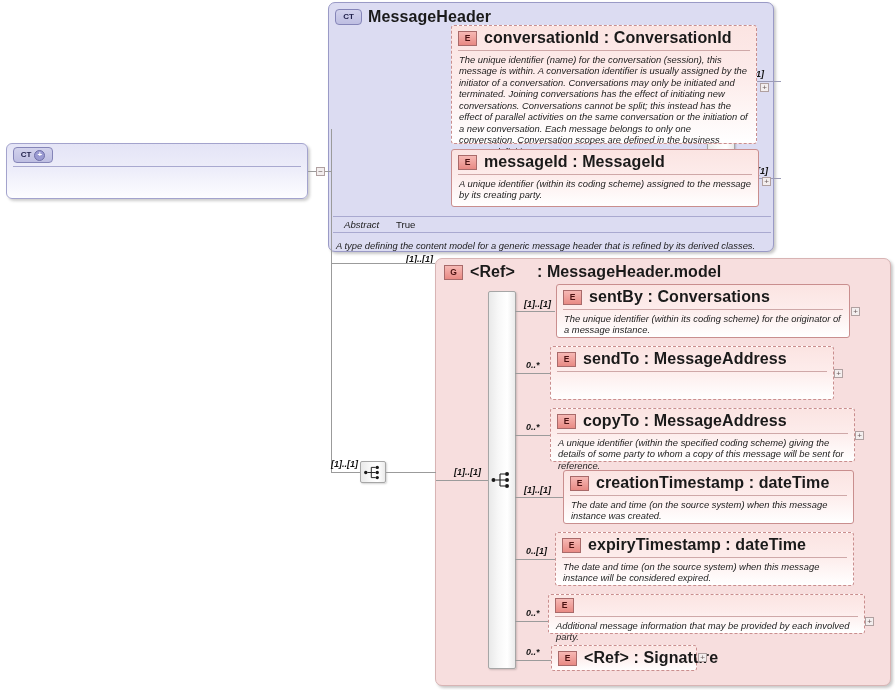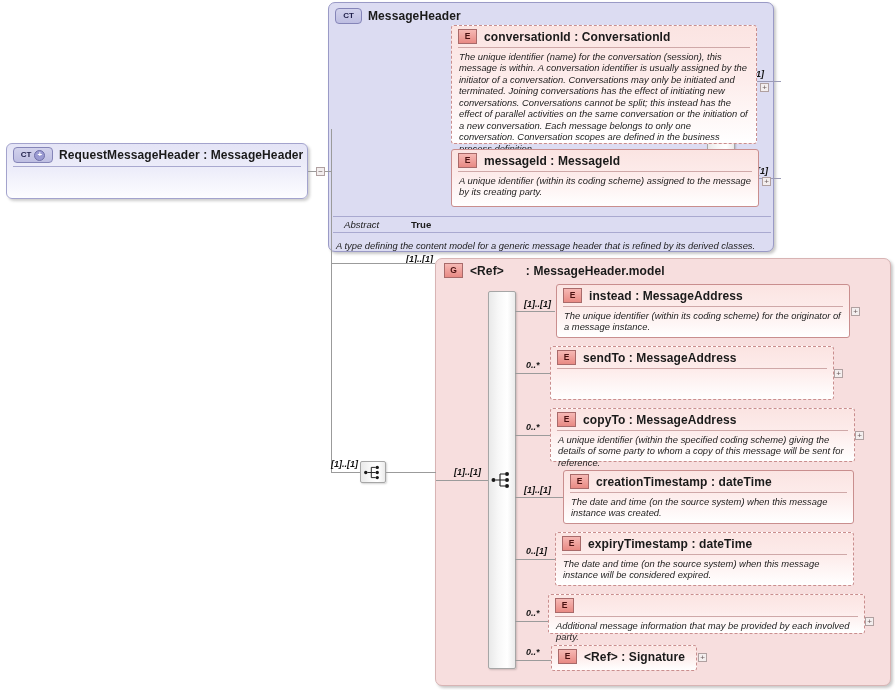--- a/index.html
+++ b/index.html
@@ -33,21 +33,21 @@
   .node.solid  { border: 1px solid #c98e8e; }
   .node.dashed { border: 1px dashed #c98e8e; }
 
   .node-hd {
     display: flex;
     align-items: center;
     padding: 3px 5px 3px 6px;
     white-space: nowrap;
   }
   .node-title {
-    font-size: 12px;
+    font-size: 16px;
     font-weight: bold;
     color: #1a1a1a;
     letter-spacing: .1px;
   }
   .node-sep {
     height: 1px;
     background: #cfa8a8;
     margin: 0 6px;
   }
   .node-doc {
@@ -151,21 +151,21 @@
   .hline.lav { background: #9b9bb5; }
 
   
   .abstract-row {
     display: flex;
     padding: 2px 7px 2px 7px;
     font-size: 9.6px;
     color: #1a1a1a;
   }
   .abstract-row .k { font-style: italic; width: 52px; }
-  .abstract-row .v { font-weight: bold; margin-left: 15px; }
+  .abstract-row .v { font-weight: normal; }
 
   .grp-title-row {
     display: flex;
     align-items: center;
     padding: 4px 0 0 8px;
   }
 </style>
 </head>
 <body>
 
@@ -225,21 +225,20 @@
     <div class="abs" style="left:4px; top:229px; width:438px; height:1px; background:#a9a9d0;"></div>
     <div class="abs node-doc" style="left:0px; top:234px; width:446px;">A type defining the content model for a generic message header that is refined by its derived classes.</div>
   </div>
 
   <div class="abs node-ct" style="left:6px; top:143px; width:302px; height:56px;">
     <div class="node-hd">
       <span class="badge badge-ct plus">
         <span>CT</span>
           <span class="ct-plus">+</span>
       </span>
-      <span class="node-title">RequestMessageHeader : MessageHeader</span>
     </div>
     <div class="node-sep"></div>
   </div>
 
   <div class="abs hline" style="left:308px; top:171px; width:8px;"></div>
   <div class="abs expander" style="left:316px; top:167px;">−</div>
   <div class="abs hline" style="left:325px; top:171px; width:6px;"></div>
 
   <div class="abs vline" style="left:331px; top:129px; height:343px;"></div>
 
@@ -279,21 +278,21 @@
   </div>
   <div class="abs hline" style="left:331px; top:472px; width:29px;"></div>
   <div class="abs card" style="left:331px; top:459px;">[1]..[1]</div>
   <div class="abs hline" style="left:386px; top:472px; width:50px;"></div>
 
   <div class="abs hline" style="left:515px; top:311px; width:40px;"></div>
   <div class="abs card" style="left:524px; top:299px;">[1]..[1]</div>
   <div class="abs node solid" style="left:556px; top:284px; width:294px; height:54px;">
     <div class="node-hd">
       <span class="badge badge-e">E</span>
-      <span class="node-title">instead   : MessageAddress</span>
+      <span class="node-title">sentBy   : Conversations</span>
     </div>
     <div class="node-sep"></div>
     <div class="node-doc">The unique identifier (within its coding scheme) for the originator of a message instance.</div>
   </div>
   <div class="abs expander" style="left:851px; top:307px;">+</div>
 
   <div class="abs hline" style="left:515px; top:373px; width:35px;"></div>
   <div class="abs card" style="left:526px; top:360px;">0..*</div>
   <div class="abs node dashed" style="left:550px; top:346px; width:284px; height:54px;">
     <div class="node-hd">

